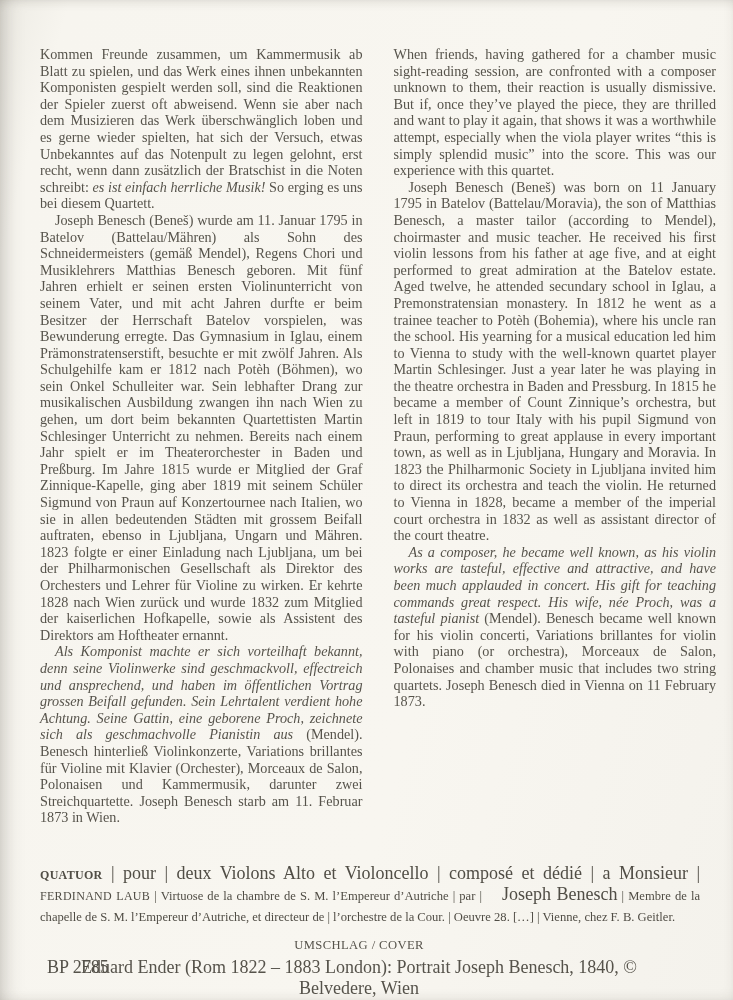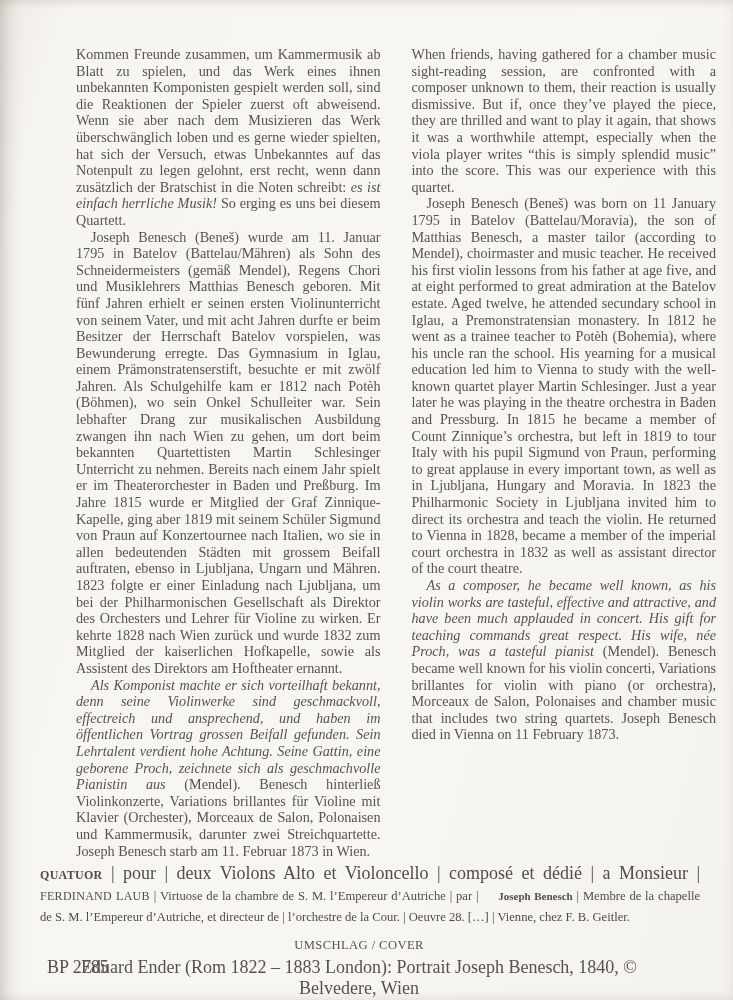--- a/index.html
+++ b/index.html
@@ -13,41 +13,40 @@
     color:#56534b;
     overflow:hidden;
   }
   .columns{
     display:flex;
     gap:31px;
     padding:46px 17px 0 40px;
     height:814px;
     overflow:hidden;
     box-sizing:content-box;
-    margin-left:36px;
   }
   .col{
     width:326px;
     font-size:14.2px;
     line-height:16.6px;
     text-align:justify;
   }
   .col p{margin:0;}
   .col p + p{text-indent:15px;}
   .col em{font-style:italic;}
   .imprint{
     margin:4px 33px 0 40px;
     text-align:justify;
     line-height:19px;
     color:#504d45;
   }
   .i-lg{font-size:12px;letter-spacing:.3px;}
   .i-b{font-weight:bold;}
   .i-md{font-size:18px;}
-  .i-nm{font-size:11px;font-weight:bold;margin-left:16px;}
+  .i-nm{font-size:18px;font-weight:normal;margin-left:16px;}
   .i-sm{font-size:12.6px;}
   .footer{
     position:absolute;
     left:0;right:15px;top:938px;
   }
   .cover-label{
     text-align:center;
     font-size:12.6px;
     letter-spacing:.4px;
     color:#55524a;

